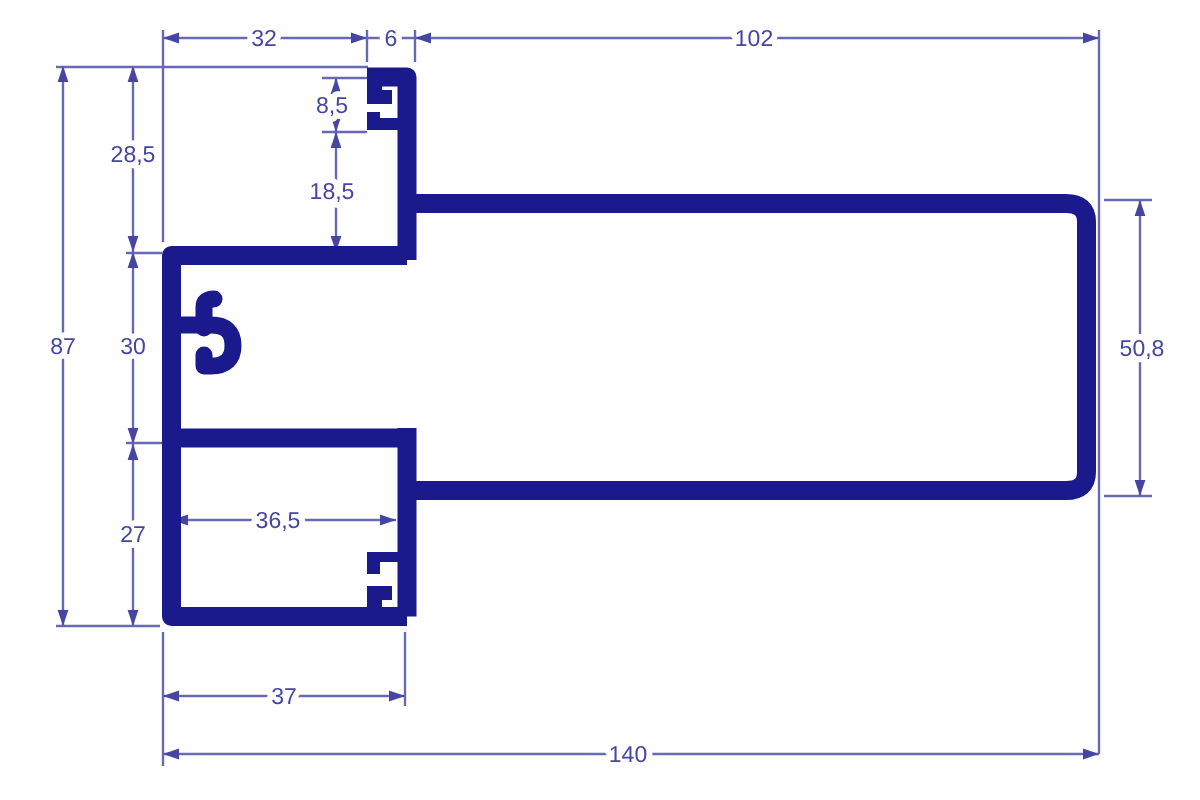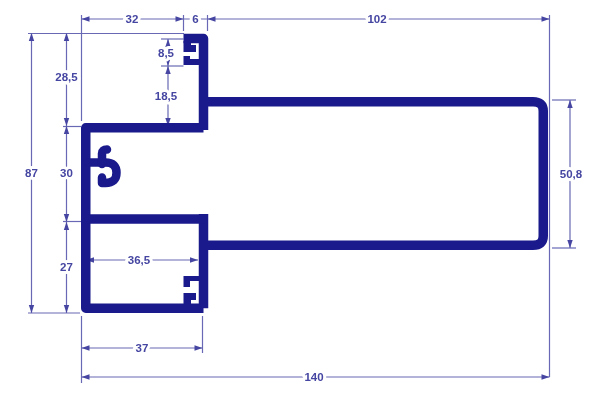--- a/index.html
+++ b/index.html
@@ -1,19 +1,18 @@
 <!DOCTYPE html>
 <html><head>
 <meta charset="utf-8">
 <style>
   html,body{margin:0;padding:0;background:#ffffff;}
   .canvas{
     position:relative;width:600px;height:400px;background:#ffffff;overflow:hidden;
     font-family:"Liberation Sans", sans-serif;
-    font-weight:bold;
   }
   svg{display:block;}
   text{
     font-family:"Liberation Sans", sans-serif;
     font-size:11.5px;
     paint-order:stroke;
     stroke:#ffffff;
     stroke-width:6px;
     stroke-linejoin:round;
     text-anchor:middle;

